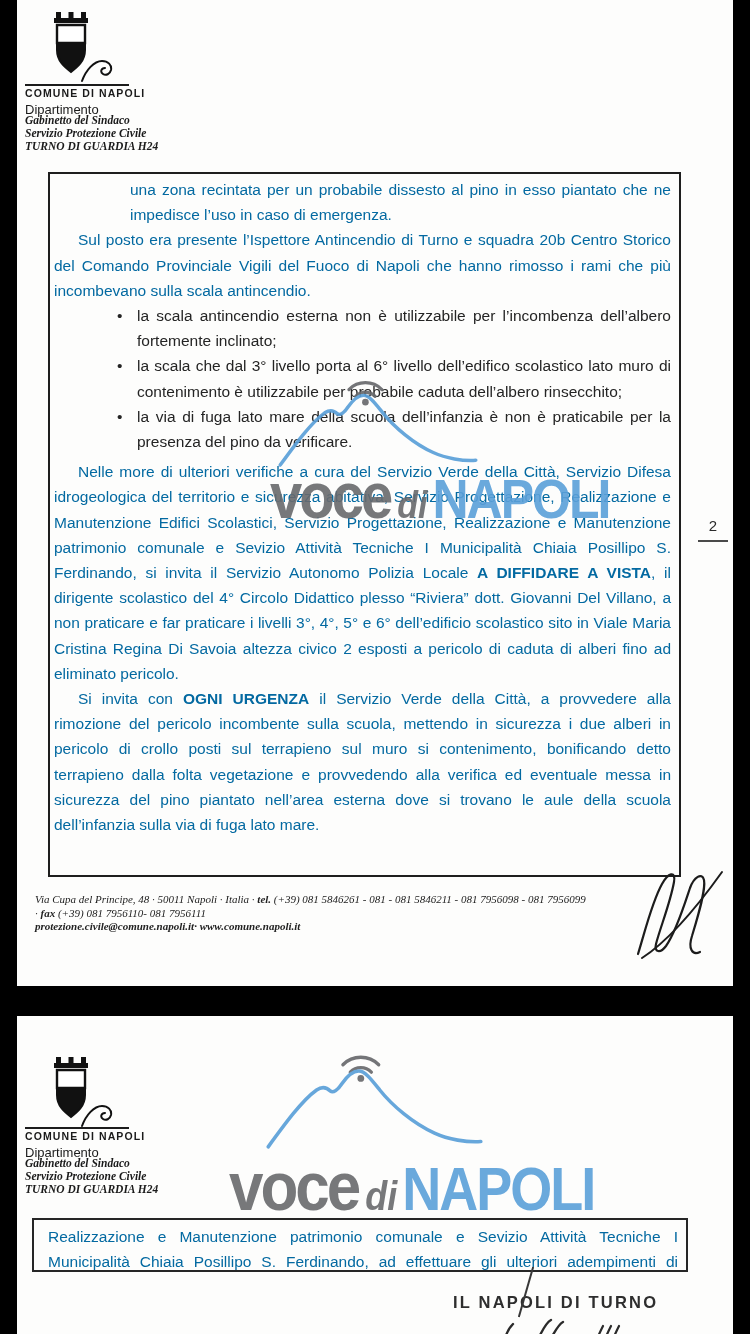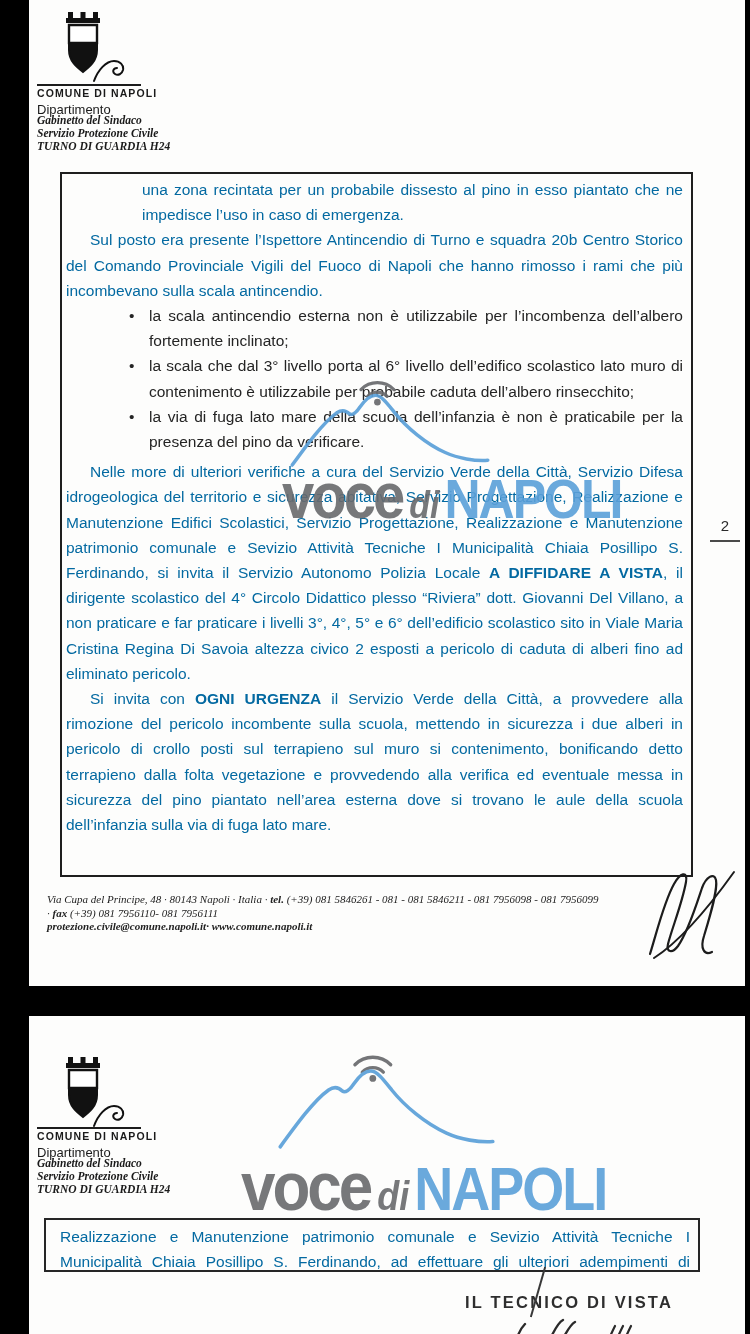--- a/index.html
+++ b/index.html
@@ -1,20 +1,20 @@
 <!DOCTYPE html>
 <html style="--wm-gray: #696a6d; --wm-blue: #5ba0d9;"><head>
 <meta charset="utf-8">
 <style>
   html,body{margin:0;padding:0;}
   body{
     width:750px;height:1334px;position:relative;background:#000;
     font-family:"Liberation Sans","DejaVu Sans",sans-serif;overflow:hidden;
   }
-  .page{position:absolute;left:29px;width:716px;background:#fdfdfc;overflow:hidden;}
+  .page{position:absolute;left:17px;width:716px;background:#fdfdfc;overflow:hidden;}
   #page1{top:0;height:986px;}
   #page2{top:1016px;height:318px;}
   .divider{position:absolute;left:0;top:986px;width:750px;height:30px;background:#000;}
 
   
   .crest{position:absolute;}
   .hdr-line{position:absolute;height:2px;background:#1c1c1c;}
   .hdr-org{position:absolute;font-size:10.5px;font-weight:bold;letter-spacing:1.1px;color:#1a1a1a;}
   .hdr-dip{position:absolute;font-size:13px;font-weight:normal;color:#1a1a1a;}
   .hdr-it{position:absolute;font-family:"Liberation Serif","DejaVu Serif",serif;
@@ -113,21 +113,21 @@
     <circle cx="92" cy="27" r="3.4" fill="#696a6d"></circle>
     <path d="M4,92 C20,70 36,48 50,38 C56,34 60,36 63,39 C66,41 70,38 74,32 C79,25 85,20 90,20 C96,20 102,28 110,38 C122,53 142,70 162,79 C175,85 193,88 206,87" fill="none" stroke="#5ba0d9" stroke-width="3.6" stroke-linecap="round"></path>
   </svg>
   <div class="wm-txt" id="wm1-txt">
     <span class="wm-voce">voce</span>
     <span class="wm-di">di</span>
     <span class="wm-nap">NAPOLI</span>
   </div>
 
   <div class="footer">
-    <div><span>Via Cupa del Principe, 48 · 80143 Napoli · Italia · </span><span class="fb">tel.</span><span> (+39) 081 5846261 - 081 - 081 5846211 - 081 7956098 - 081 7956099</span></div>
+    <div><span>Via Cupa del Principe, 48 · 50011 Napoli · Italia · </span><span class="fb">tel.</span><span> (+39) 081 5846261 - 081 - 081 5846211 - 081 7956098 - 081 7956099</span></div>
     <div><span>· </span><span class="fb">fax</span><span> (+39) 081 7956110- 081 7956111</span></div>
     <div class="l3">protezione.civile@comune.napoli.it· www.comune.napoli.it</div>
   </div>
 
   <svg style="position:absolute;left:613px;top:868px" width="108" height="92" viewBox="0 0 108 92">
     <path d="M8,86 C16,60 22,34 32,16 C38,5 46,2 44,14 C40,36 30,60 26,76 C24,84 30,86 36,78 C46,64 54,38 60,20 C64,9 72,4 74,12 C76,22 68,48 62,68 C58,80 62,88 70,84" fill="none" stroke="#1c1c1c" stroke-width="2.2" stroke-linecap="round"></path>
     <path d="M12,90 C40,72 72,32 92,4" fill="none" stroke="#1c1c1c" stroke-width="2" stroke-linecap="round"></path>
   </svg>
 </div>
 
@@ -162,21 +162,21 @@
   <div class="wm-txt" id="wm2-txt">
     <span class="wm-voce">voce</span>
     <span class="wm-di">di</span>
     <span class="wm-nap">NAPOLI</span>
   </div>
 
   <div class="box2">
     <p class="t">Realizzazione e Manutenzione patrimonio comunale e Sevizio Attività Tecniche I Municipalità Chiaia Posillipo S. Ferdinando, ad effettuare gli ulteriori adempimenti di specifica competenza.</p>
   </div>
 
-  <div class="sigtitle">IL TECNICO DI VISTA</div>
+  <div class="sigtitle">IL NAPOLI DI TURNO</div>
   <div class="penstroke"></div>
   <svg class="sig2" width="160" height="32" viewBox="0 0 160 32">
     <path d="M8,30 C10,20 14,12 18,8" fill="none" stroke="#2a2a2a" stroke-width="2.4" stroke-linecap="round"></path>
     <path d="M40,30 C46,16 52,6 56,4" fill="none" stroke="#2a2a2a" stroke-width="2.4" stroke-linecap="round"></path>
     <path d="M52,30 C58,18 64,8 68,6" fill="none" stroke="#2a2a2a" stroke-width="2.4" stroke-linecap="round"></path>
     <path d="M100,28 C103,20 106,14 108,10" fill="none" stroke="#2a2a2a" stroke-width="2.2" stroke-linecap="round"></path>
     <path d="M108,28 C111,20 114,14 116,10" fill="none" stroke="#2a2a2a" stroke-width="2.2" stroke-linecap="round"></path>
     <path d="M116,28 C119,20 122,14 124,10" fill="none" stroke="#2a2a2a" stroke-width="2.2" stroke-linecap="round"></path>
   </svg>
 </div>

